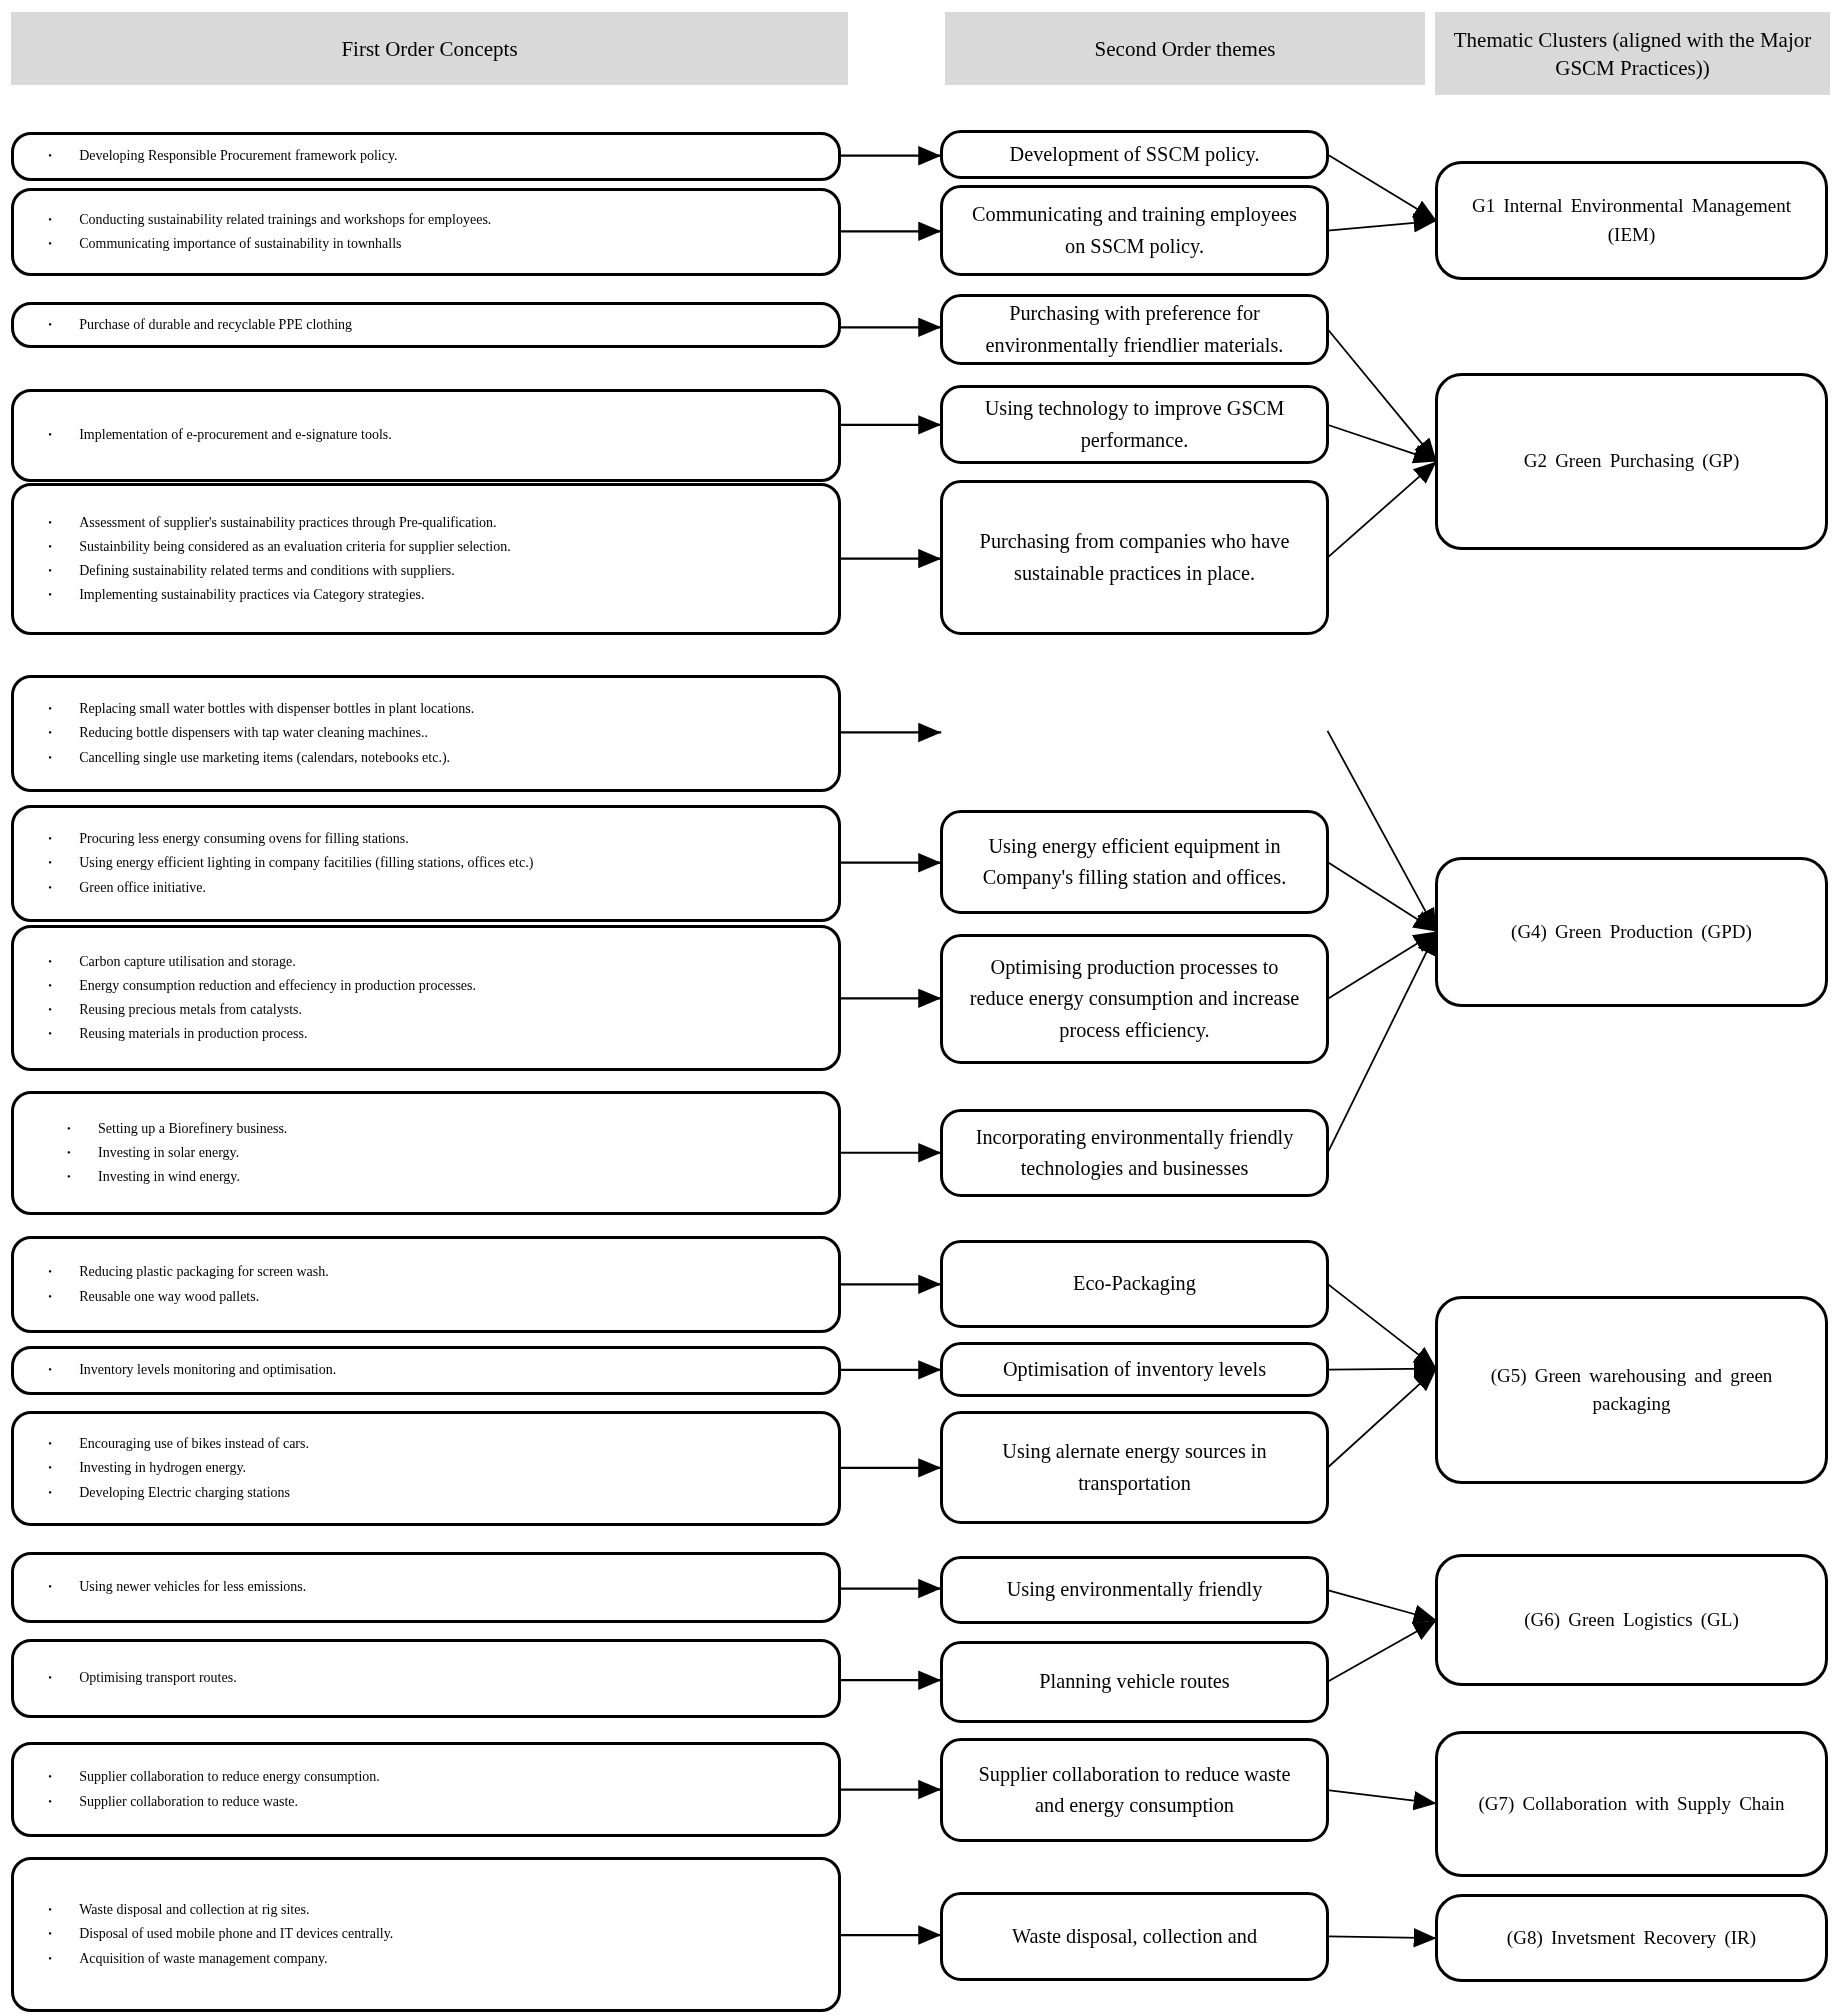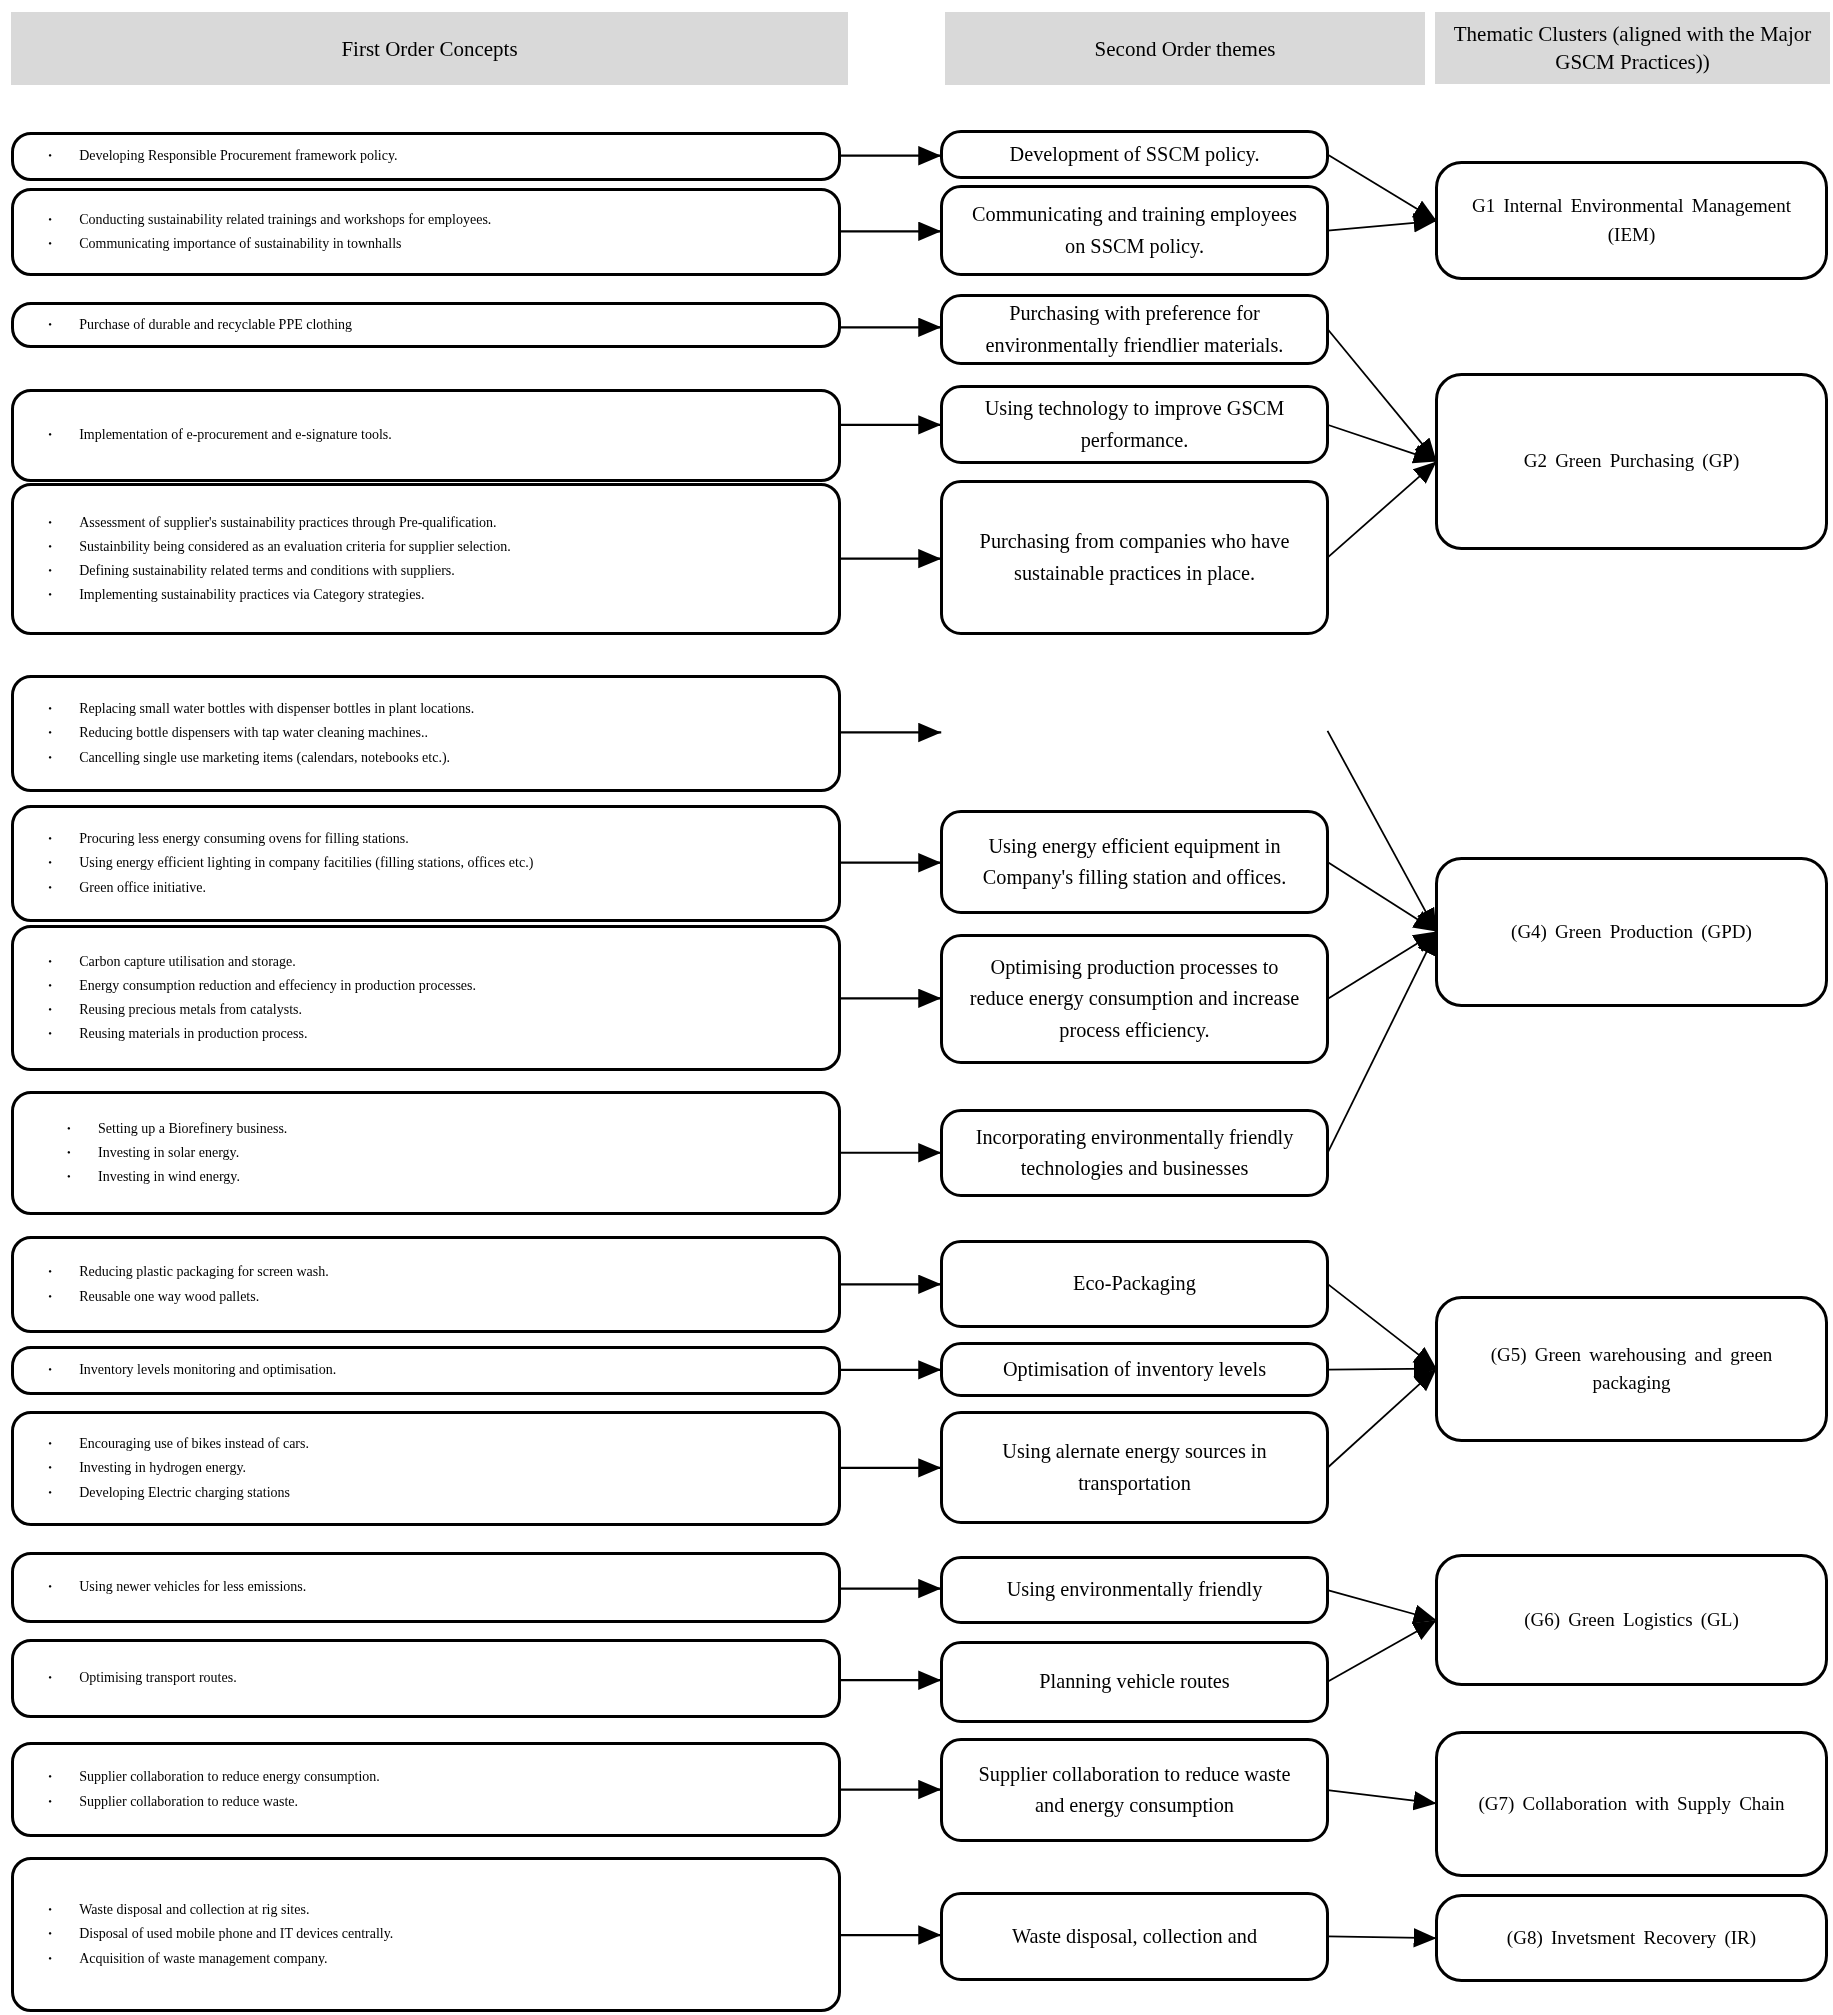--- a/index.html
+++ b/index.html
@@ -117,21 +117,21 @@
       <line x1="1902" y1="4383" x2="2132" y2="4383" stroke="#000000" stroke-width="5" marker-end="url(#ah)"></line>
       <line x1="3007" y1="4386" x2="3254" y2="4390" stroke="#000000" stroke-width="4" marker-end="url(#ah)"></line>
     </svg>
 
   <div class="hdr" style="left:11px; top:12.4px; width:837px; height:73px;">
     <span>First Order Concepts</span>
   </div>
   <div class="hdr" style="left:945px; top:12.4px; width:480px; height:73px;">
     <span>Second Order themes</span>
   </div>
-  <div class="hdr" style="left:1435px; top:12.4px; width:395px; height:72px;">
+  <div class="hdr" style="left:1435px; top:12.4px; width:395px; height:83px;">
     <span>Thematic Clusters (aligned with the Major GSCM Practices))</span>
   </div>
 
   <div class="lbox" style="top:132px; height:49px;">
     <ul>
         <li>Developing Responsible Procurement framework policy.</li>
       </ul>
   </div>
   <div class="lbox" style="top:188px; height:88px;">
     <ul>
@@ -276,21 +276,21 @@
 
   <div class="tbox" style="top:161px; height:119px;">
     <span>G1 Internal Environmental Management (IEM)</span>
   </div>
   <div class="tbox" style="top:373px; height:177px;">
     <span>G2 Green Purchasing (GP)</span>
   </div>
   <div class="tbox" style="top:857px; height:150px;">
     <span>(G4) Green Production (GPD)</span>
   </div>
-  <div class="tbox" style="top:1296px; height:146px;">
+  <div class="tbox" style="top:1296px; height:188px;">
     <span>(G5) Green warehousing and green packaging</span>
   </div>
   <div class="tbox" style="top:1554px; height:132px;">
     <span>(G6) Green Logistics (GL)</span>
   </div>
   <div class="tbox" style="top:1731px; height:146px;">
     <span>(G7) Collaboration with Supply Chain</span>
   </div>
   <div class="tbox" style="top:1894px; height:88px;">
     <span>(G8) Invetsment Recovery (IR)</span>

